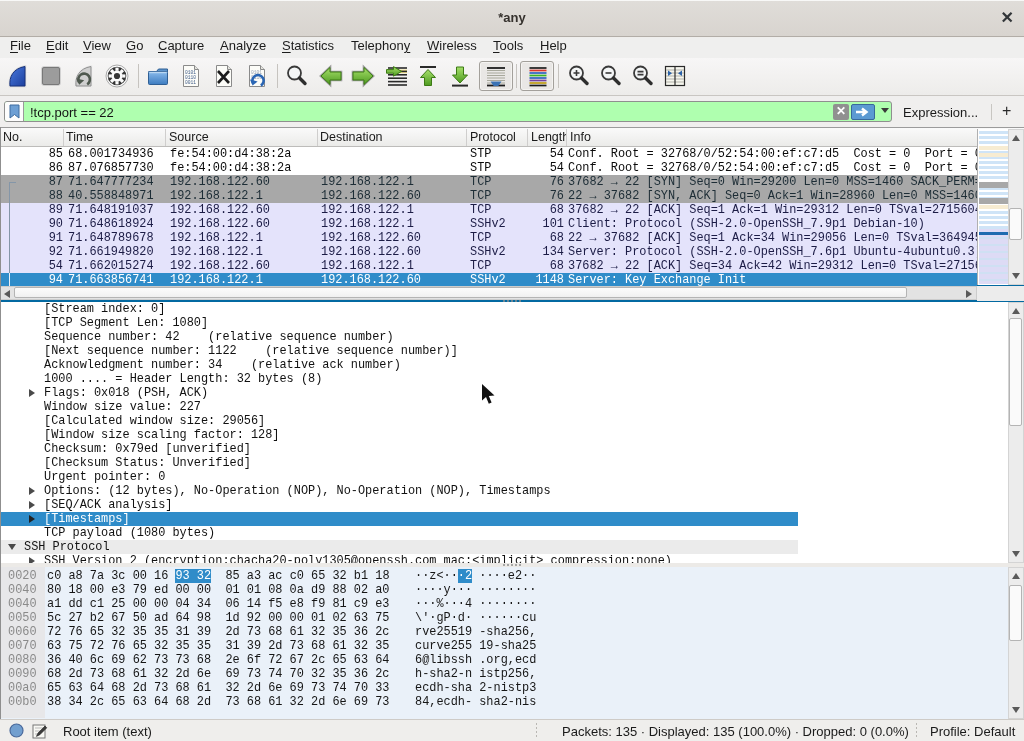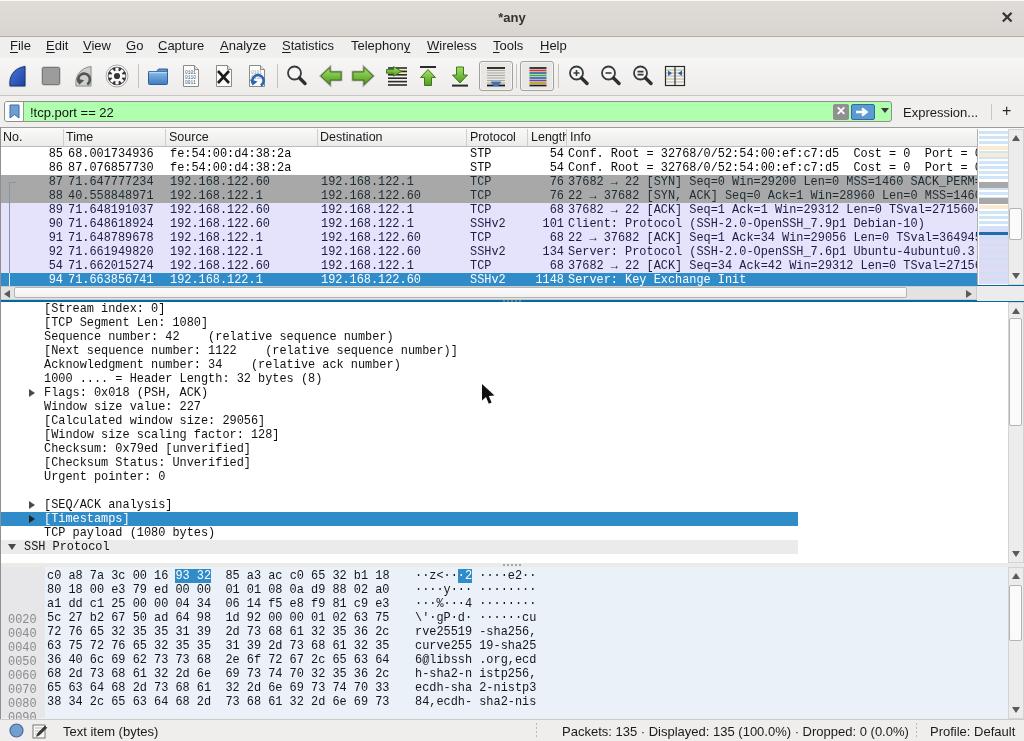--- a/index.html
+++ b/index.html
@@ -59,21 +59,21 @@
 .drow { position:absolute; left:0; width:798px; height:14px; line-height:14px; color:#111;font-family:Liberation Mono, monospace; }
 .drow.sel { background:#2f8cc9; color:#fff; }
 .drow.gray { background:#ebebeb; }
 .tri { position:absolute; width:0; height:0; }
 .tri.r { border-top:4px solid transparent; border-bottom:4px solid transparent; border-left:6px solid #4a4a4a; top:3px; }
 .tri.d { border-left:4px solid transparent; border-right:4px solid transparent; border-top:6px solid #4a4a4a; top:4px; }
 
 #hex { left:0; top:567px; width:1008px; height:152px; background:#eaf1f9; }
 #hexoff { left:0; top:0; width:45px; height:151px; background:#e7e7e9; }
 .hrow { position:absolute; height:14px; line-height:14px; }
-.hoff { color:#8a8a8a;margin-top:44px; }
+.hoff { color:#8a8a8a; }
 .hb { color:#161616; }
 .hl { background:#2f8cc9; color:#fff; }
 
 #status { left:0; top:719px; width:1024px; height:22px; background:#efeeec; border-top:1px solid #cECbc7; }
 #status span { position:absolute; top:4px; font-size:13px; color:#1a1a1a; }
 .ssep { position:absolute; top:3px; width:1px; height:16px; background-image:linear-gradient(#b9b7b3 50%, transparent 50%); background-size:1px 4px; }
 </style>
 </head>
 <body>
 
@@ -367,24 +367,26 @@
 <div class="drow mono" style="top:42px"><span style="position:absolute; left:44px">[Next sequence number: 1122    (relative sequence number)]</span></div>
 <div class="drow mono" style="top:56px"><span style="position:absolute; left:44px">Acknowledgment number: 34    (relative ack number)</span></div>
 <div class="drow mono" style="top:70px"><span style="position:absolute; left:44px">1000 .... = Header Length: 32 bytes (8)</span></div>
 <div class="drow mono" style="top:84px"><i class="tri r" style="left:29px; border-left-color:#4a4a4a"></i><span style="position:absolute; left:44px">Flags: 0x018 (PSH, ACK)</span></div>
 <div class="drow mono" style="top:98px"><span style="position:absolute; left:44px">Window size value: 227</span></div>
 <div class="drow mono" style="top:112px"><span style="position:absolute; left:44px">[Calculated window size: 29056]</span></div>
 <div class="drow mono" style="top:126px"><span style="position:absolute; left:44px">[Window size scaling factor: 128]</span></div>
 <div class="drow mono" style="top:140px"><span style="position:absolute; left:44px">Checksum: 0x79ed [unverified]</span></div>
 <div class="drow mono" style="top:154px"><span style="position:absolute; left:44px">[Checksum Status: Unverified]</span></div>
 <div class="drow mono" style="top:168px"><span style="position:absolute; left:44px">Urgent pointer: 0</span></div>
+<div class="drow mono" style="top:182px"><i class="tri r" style="left:29px; border-left-color:#4a4a4a"></i><span style="position:absolute; left:44px">Options: (12 bytes), No-Operation (NOP), No-Operation (NOP), Timestamps</span></div>
 <div class="drow mono" style="top:196px"><i class="tri r" style="left:29px; border-left-color:#4a4a4a"></i><span style="position:absolute; left:44px">[SEQ/ACK analysis]</span></div>
 <div class="drow mono sel" style="top:210px"><i class="tri r" style="left:29px; border-left-color:#222"></i><span style="position:absolute; left:44px">[Timestamps]</span></div>
 <div class="drow mono" style="top:224px"><span style="position:absolute; left:44px">TCP payload (1080 bytes)</span></div>
 <div class="drow mono gray" style="top:238px"><i class="tri d" style="left:8px"></i><span style="position:absolute; left:24px">SSH Protocol</span></div>
+<div class="drow mono" style="top:252px"><i class="tri r" style="left:29px; border-left-color:#4a4a4a"></i><span style="position:absolute; left:44px">SSH Version 2 (encryption:chacha20-poly1305@openssh.com mac:&lt;implicit&gt; compression:none)</span></div>
 </div>
 
 <div class="abs dots" style="left:503px; top:300px;">
     <span style="left:0"></span>
     <span style="left:4px"></span>
     <span style="left:8px"></span>
     <span style="left:12px"></span>
     <span style="left:16px"></span>
   </div>
 <div class="abs" style="left:0; top:563px; width:1024px; height:4px; background:#eceae7;"></div>
@@ -447,21 +449,21 @@
 <div class="abs" style="left:0; top:127px; width:1px; height:592px; background:#8f8f8f;"></div>
 <div id="status" class="abs">
   <svg class="abs" style="left:9px; top:3px;" width="15" height="15">
       <circle cx="7.5" cy="7.5" r="6.5" fill="#729fcf" stroke="#49699b" stroke-width="1.2"></circle>
     </svg>
   <svg class="abs" style="left:32px; top:3px;" width="16" height="16">
     <rect x="1" y="2" width="12" height="13" fill="#f8f8f4" stroke="#777" stroke-width="1"></rect>
     <path d="M3,5 h8 M3,8 h8 M3,11 h5" stroke="#b9b9b9" stroke-width="1"></path>
     <path d="M14.5,3 l-7,7 l-1.6,3.4 l3.4,-1.6 l7,-7 z" fill="#3a3a3a" stroke="#222" stroke-width="0.6" transform="translate(-1.5,0)"></path>
   </svg>
-  <span style="left:63px">Text item (bytes)</span>
+  <span style="left:63px">Root item (text)</span>
   <span style="left:562px">Packets: 135 · Displayed: 135 (100.0%) · Dropped: 0 (0.0%)</span>
   <div class="ssep" style="left:536px"></div>
   <div class="ssep" style="left:916px"></div>
   <span style="left:930px">Profile: Default</span>
 </div>
 
 <svg class="abs" style="left:479px; top:383px; z-index:50;" width="20" height="24" viewBox="0 0 20 24">
     <path d="M3,1 L3,17.5 L7,14 L9.8,20.8 L12.6,19.6 L9.8,13 L15.5,12.6 Z" fill="#111" stroke="#fff" stroke-width="1.6" stroke-linejoin="round"></path>
     <path d="M3,1 L3,17.5 L7,14 L9.8,20.8 L12.6,19.6 L9.8,13 L15.5,12.6 Z" fill="#111"></path>
   </svg>

